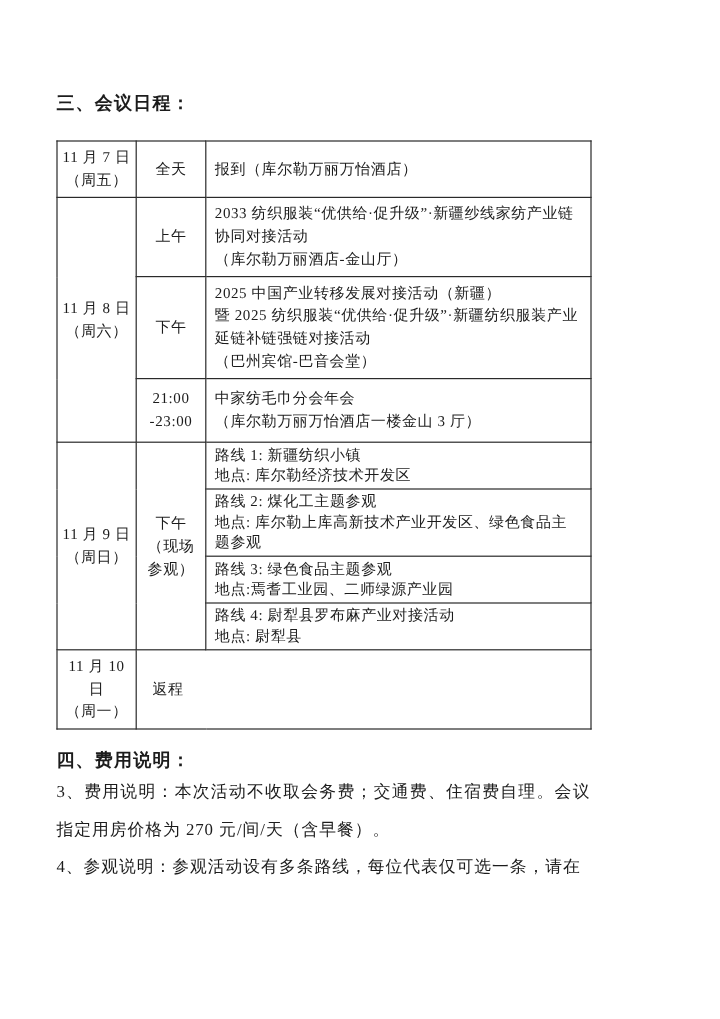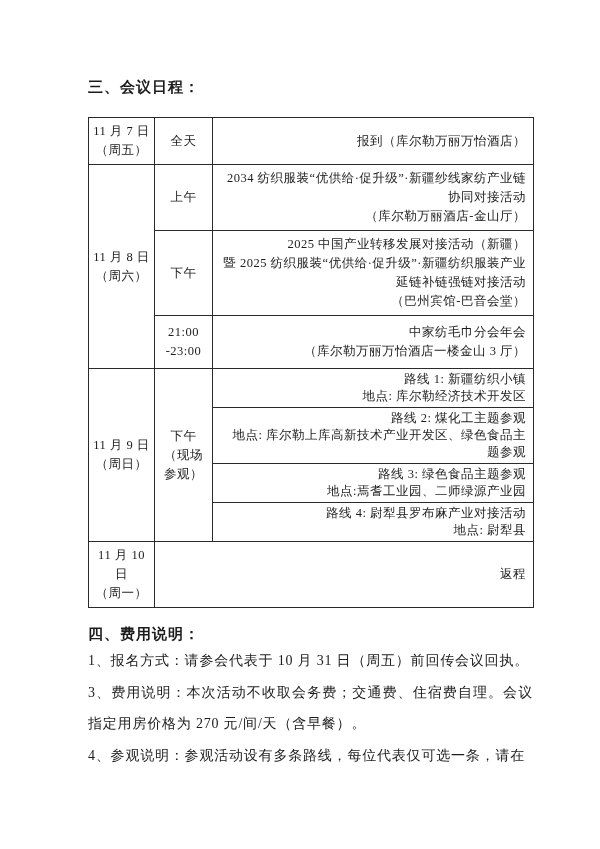--- a/index.html
+++ b/index.html
@@ -11,21 +11,21 @@
     width: 600px;
     height: 849px;
     overflow: hidden;
     font-family: "Liberation Serif", "DejaVu Serif", serif;
     color: #1c1c1c;
   }
   .page {
     box-sizing: border-box;
     width: 600px;
     height: 849px;
-    padding: 76px 67px 0 88px;
+    padding: 76px 67px 0 47px;
     border-radius: 22px;
   }
   .sec-title {
     margin: 0;
     font-size: 15px;
     font-weight: bold;
     letter-spacing: 1px;
     line-height: 22px;
   }
   table.sched {
@@ -44,21 +44,21 @@
     letter-spacing: 0.5px;
     vertical-align: middle;
     white-space: pre-line;
     overflow: hidden;
   }
   td.date, td.time {
     text-align: center;
     padding: 4px 2px;
   }
   td.act {
-    text-align: right;
+    text-align: left;
     padding: 4px 7px;
   }
   td.act.route {
     line-height: 17px;
     padding: 2px 7px;
   }
   td.act.bold-cell {
     font-weight: normal;
     padding-top: 7px;
     padding-bottom: 7px;
@@ -98,21 +98,21 @@
       <tr>
         <td class="date">11 月 7 日
 （周五）</td>
         <td class="time">全天</td>
         <td class="act">报到（库尔勒万丽万怡酒店）</td>
       </tr>
       <tr>
         <td class="date" rowspan="3">11 月 8 日
 （周六）</td>
         <td class="time">上午</td>
-        <td class="act">2034 纺织服装“优供给·促升级”·新疆纱线家纺产业链
+        <td class="act">2033 纺织服装“优供给·促升级”·新疆纱线家纺产业链
 协同对接活动
 （库尔勒万丽酒店-金山厅）</td>
       </tr>
       <tr>
         <td class="time">下午</td>
         <td class="act">2025 中国产业转移发展对接活动（新疆）
 暨 2025 纺织服装“优供给·促升级”·新疆纺织服装产业
 延链补链强链对接活动
 （巴州宾馆-巴音会堂）</td>
       </tr>
@@ -146,20 +146,19 @@
       <tr>
         <td class="date">11 月 10 日
 （周一）</td>
         <td class="act return-cell" colspan="2">返程</td>
       </tr>
     </tbody>
   </table>
 
   <h2 class="sec-title notes-title">四、费用说明：</h2>
 
-  <p class="note"><span>1、报名方式：请参会代表于 10 月 31 日（周五）前回传会议回执。</span><span class="b"></span></p>
 
 
   <p class="note"><span>3、费用说明：本次活动不收取会务费；交通费、住宿费自理。会议指定用房价格为 270 元/间/天（含早餐）。</span><span class="b"></span></p>
 
   <p class="note"><span>4、参观说明：参观活动设有多条路线，每位代表仅可选一条，请在</span><span class="b"></span></p>
 
 </div>
 
 </body></html>

